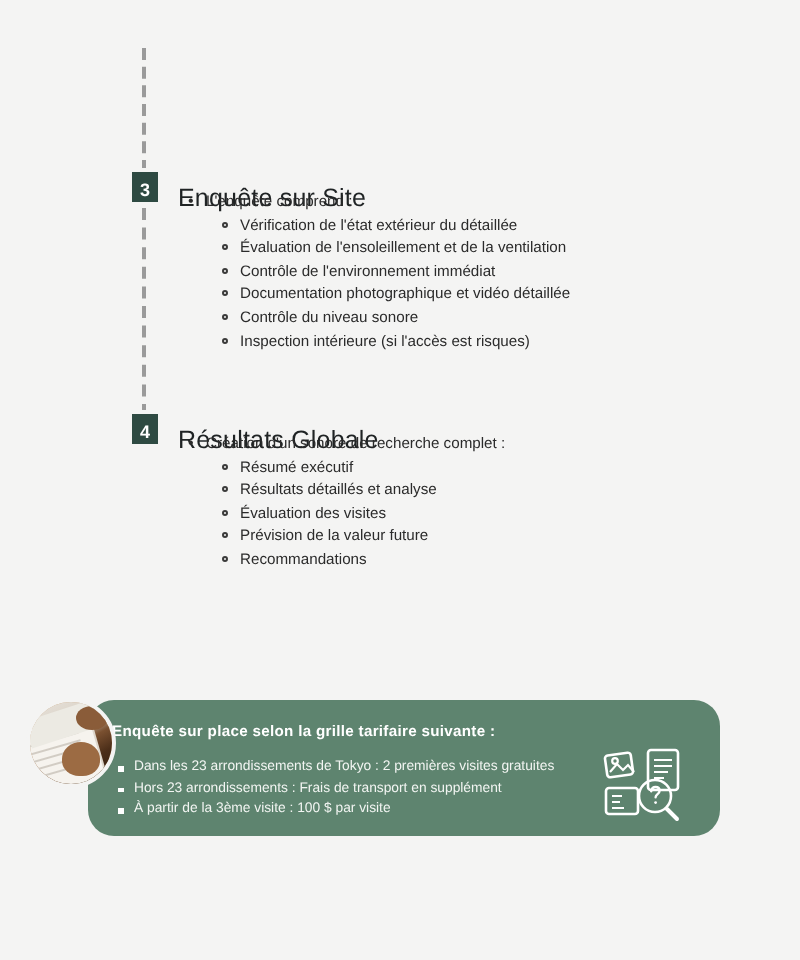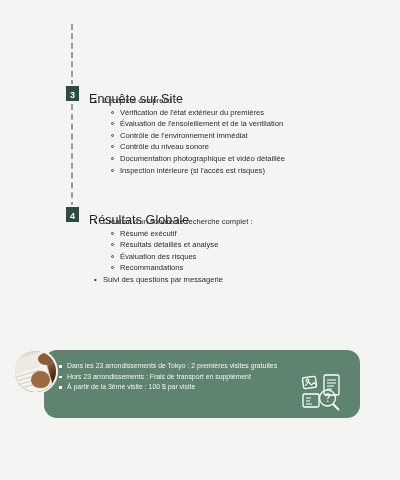--- a/index.html
+++ b/index.html
@@ -248,57 +248,56 @@
 <div class="steps">
 
   <section class="step step-3">
     <div class="badge">3</div>
     <h2 class="step-title">Enquête sur Site</h2>
     <div class="step-body">
       <ul class="lvl1">
         <li>
           <span class="txt">L'enquête comprend :</span>
           <ul class="lvl2">
-            <li>Vérification de l'état extérieur du premières</li>
+            <li>Vérification de l'état extérieur du détaillée</li>
             <li>Évaluation de l'ensoleillement et de la ventilation</li>
             <li>Contrôle de l'environnement immédiat</li>
+            <li>Documentation photographique et vidéo détaillée</li>
             <li>Contrôle du niveau sonore</li>
-            <li>Documentation photographique et vidéo détaillée</li>
             <li>Inspection intérieure (si l'accès est risques)</li>
           </ul>
         </li>
       </ul>
     </div>
   </section>
 
   <section class="step step-4">
     <div class="badge">4</div>
     <h2 class="step-title">Résultats Globale</h2>
     <div class="step-body">
       <ul class="lvl1">
         <li>
           <span class="txt">Création d'un sonore de recherche complet :</span>
           <ul class="lvl2">
             <li>Résumé exécutif</li>
             <li>Résultats détaillés et analyse</li>
-            <li>Évaluation des risques</li>
+            <li>Évaluation des visites</li>
+            <li>Prévision de la valeur future</li>
             <li>Recommandations</li>
           </ul>
-        </li>
-        <li>
-          <span class="txt">Suivi des questions par messagerie</span>
         </li>
       </ul>
     </div>
   </section>
 
 </div>
 
 <div class="callout">
   <div class="callout-inner">
+    <div class="callout-title">Enquête sur place selon la grille tarifaire suivante :</div>
     <ul class="callout-list">
       <li>Dans les 23 arrondissements de Tokyo : 2 premières visites gratuites</li>
       <li>Hors 23 arrondissements : Frais de transport en supplément</li>
       <li>À partir de la 3ème visite : 100 $ par visite</li>
     </ul>
   </div>
 
   <div class="doc-icon">
     <svg viewBox="0 0 46 40" width="46" height="40" fill="none" stroke="#ffffff" stroke-width="1.3">
       <rect x="24" y="3" width="15" height="20" rx="1.5"></rect>

